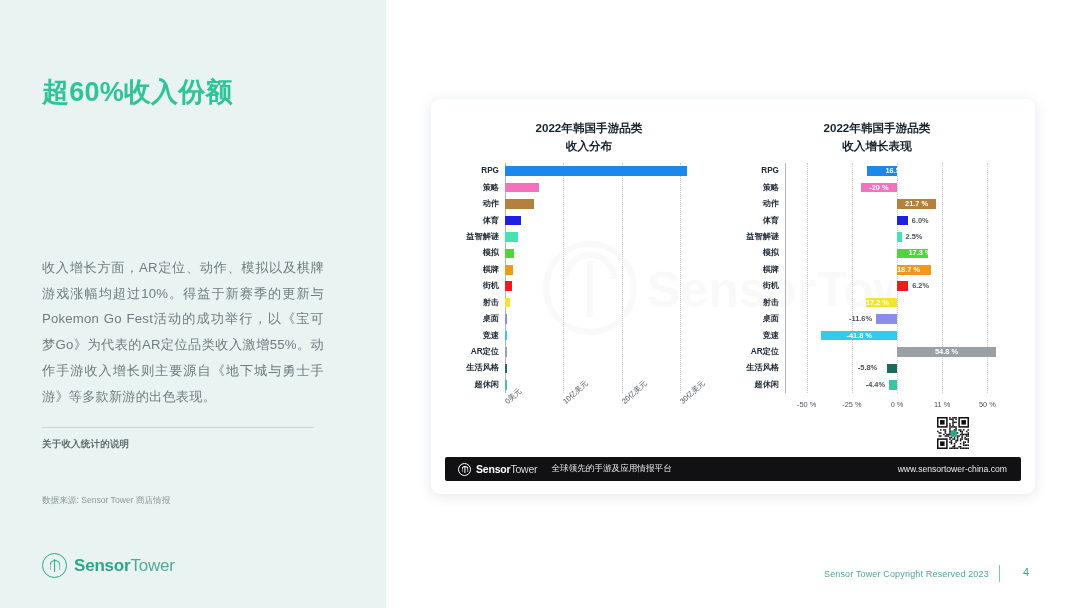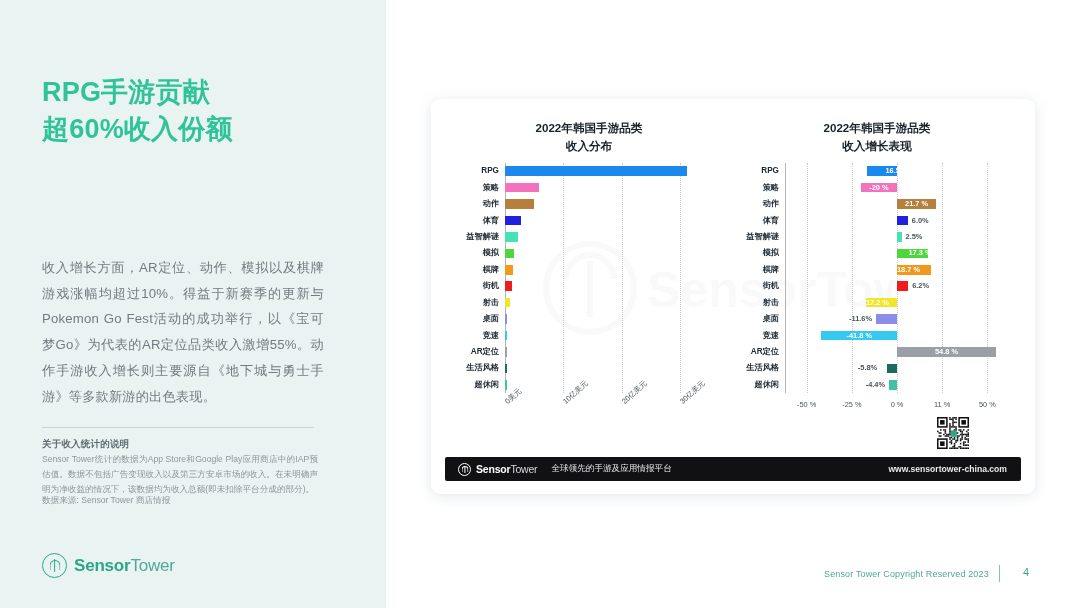--- a/index.html
+++ b/index.html
@@ -131,21 +131,21 @@
   }
   .bb-mark::after {
     content: ""; position: absolute; left: 50%; top: 2.7px; width: 5px; height: 5px;
     border: 1.1px solid #fff; border-bottom: none; border-radius: 5px 5px 0 0;
     transform: translateX(-50%);
   }
   .bb-brand { color: #fff; font-size: 10.5px; margin-left: 5px; letter-spacing: -.2px; }
   .bb-brand b { font-weight: bold; }
   .bb-brand i { font-style: normal; font-weight: normal; color: #d8dadd; }
   .bb-tag { color: #e6e8ea; font-size: 8.6px; margin-left: 14px; }
-  .bb-url { color: #e9eaec; font-size: 8.6px; margin-left: auto; margin-right: 14px; font-weight: bold; }
+  .bb-url { color: #e9eaec; font-size: 8.6px; margin-left: auto; margin-right: 14px; }
 
   .qr {
     position: absolute; left: 505px; top: 317px; width: 34px; height: 34px;
     background: #fff; padding: 1px;
   }
 
   .copyright {
     position: absolute; left: 438px; top: 569px;
     font-size: 9px; color: #4fa795; letter-spacing: .15px;
   }
@@ -158,29 +158,27 @@
   }
 </style>
 </head>
 <body>
 
 <div class="page">
 
   <div class="left-panel">
 
     <div class="headline">
-      <span>RPG手游贡献</span>
       <span class="l2">超60%收入份额</span>
     </div>
 
     <div class="body-copy p2">收入增长方面，AR定位、动作、模拟以及棋牌游戏涨幅均超过10%。得益于新赛季的更新与Pokemon Go Fest活动的成功举行，以《宝可梦Go》为代表的AR定位品类收入激增55%。动作手游收入增长则主要源自《地下城与勇士手游》等多款新游的出色表现。</div>
 
     <div class="note-rule"></div>
     <div class="note-title">关于收入统计的说明</div>
-    <div class="note-body">Sensor Tower统计的数据为App Store和Google Play应用商店中的IAP预估值。数据不包括广告变现收入以及第三方安卓市场的收入。在未明确声明为净收益的情况下，该数据均为收入总额(即未扣除平台分成的部分)。</div>
     <div class="note-src">数据来源: Sensor Tower 商店情报</div>
 
     <div class="brand-bottom">
       <div class="brand-mark"></div>
       <div class="brand-txt">
         <b>Sensor</b><span>Tower</span>
       </div>
     </div>
   </div>
 

